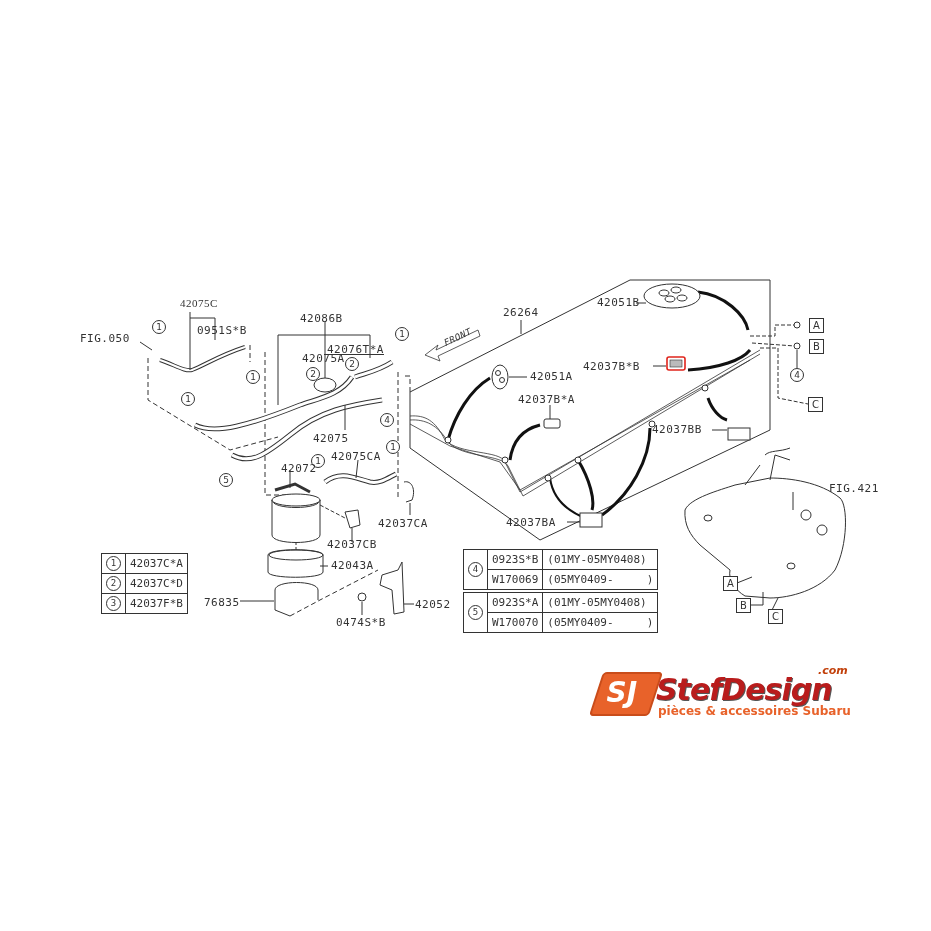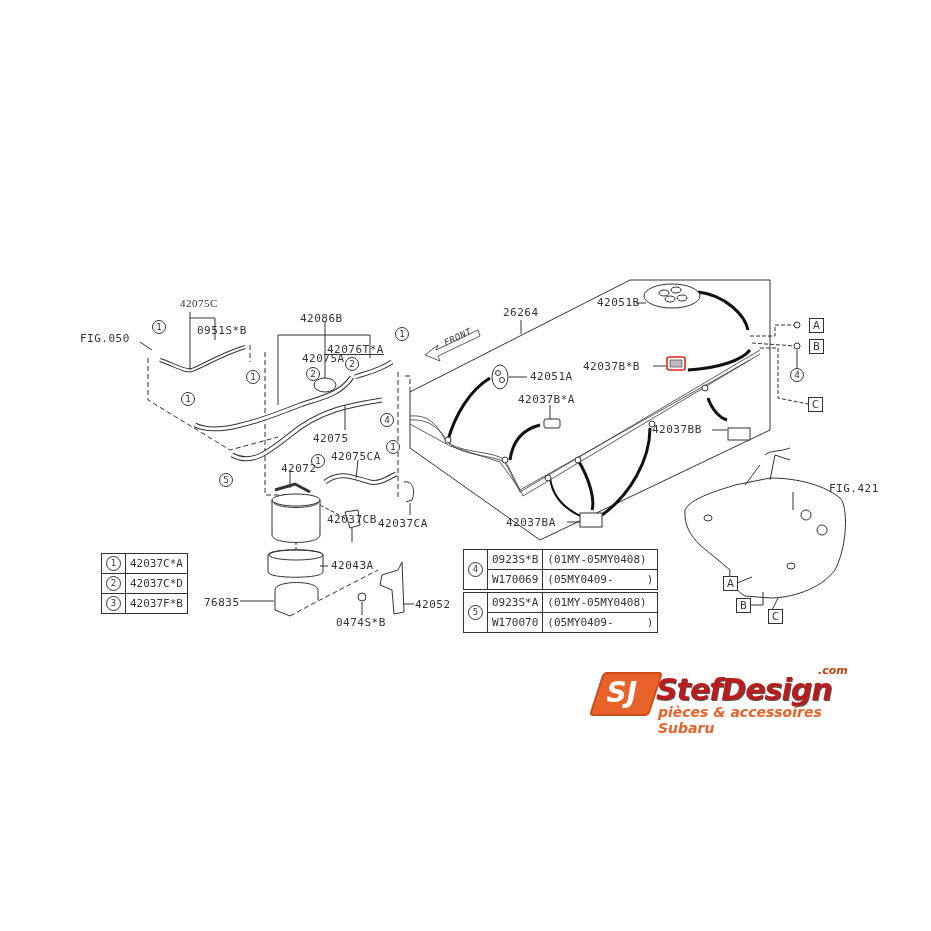--- a/index.html
+++ b/index.html
@@ -9,21 +9,21 @@
     .tbl { position:absolute; border-collapse:collapse; font-family:"DejaVu Sans Mono", monospace; font-size:11px; color:#333; }
     .tbl td { border:1px solid #333; padding:1px 4px; height:17px; white-space:nowrap; }
     .tbl td.num { width:14px; text-align:center; }
     .circ { display:inline-block; width:13px; height:13px; border:1px solid #333; border-radius:50%; font-size:9px; line-height:13px; text-align:center; }
     .box { position:absolute; width:13px; height:13px; border:1px solid #333; font-family:"DejaVu Sans", sans-serif; font-size:10px; line-height:13px; text-align:center; color:#333; background:#fff; }
     .logo { position:absolute; left:596px; top:670px; width:260px; height:46px; }
     .logo-mark { position:absolute; left:0; top:2px; width:56px; height:40px; background:#e8622a; transform:skewX(-18deg); border-radius:4px; border:2px solid #c94c1a; }
     .logo-mark span { position:absolute; left:8px; top:2px; color:#fff; font-family:"DejaVu Sans", sans-serif; font-weight:bold; font-style:italic; font-size:28px; transform:skewX(18deg); }
     .logo-text { position:absolute; left:60px; top:2px; font-family:"DejaVu Sans", sans-serif; font-weight:bold; font-style:italic; font-size:30px; color:#b91c1c; letter-spacing:-1px; text-shadow:1px 1px 0 #555; }
     .logo-com { position:absolute; left:222px; top:-6px; font-family:"DejaVu Sans", sans-serif; font-weight:bold; font-style:italic; font-size:11px; color:#c2410c; }
-    .logo-tag { position:absolute; left:62px; top:34px; font-family:"DejaVu Sans", sans-serif; font-style:italic; font-weight:bold; font-size:14px; color:#e8622a; }
+    .logo-tag { position:absolute; left:62px; top:34px; font-family:"DejaVu Sans", sans-serif; font-weight:bold; font-size:12px; color:#e8622a; }
   </style>
 </head>
 <body>
 
 <div id="diagram">
   <svg width="931" height="931" viewBox="0 0 931 931">
     <g fill="none" stroke="#333" stroke-width="1">
 
       <polyline points="410,392 410,448 540,540 770,430 770,280 630,280 410,392"></polyline>
 
@@ -206,21 +206,21 @@
 
   <span class="lbl" style="left:180px;top:297px;font-family:Liberation Serif, serif;">42075C</span>
   <span class="lbl" style="left:197px;top:325px;">0951S*B</span>
   <span class="lbl" style="left:300px;top:313px;">42086B</span>
   <span class="lbl" style="left:270px;top:353px;margin-left:32px;">42075A</span>
   <span class="lbl" style="left:327px;top:344px;text-decoration:underline;">42076T*A</span>
   <span class="lbl" style="left:313px;top:433px;">42075</span>
   <span class="lbl" style="left:265px;top:463px;margin-left:16px;">42072</span>
   <span class="lbl" style="left:331px;top:451px;">42075CA</span>
   <span class="lbl" style="left:378px;top:518px;">42037CA</span>
-  <span class="lbl" style="left:327px;top:514px;">42037CB</span>
+  <span class="lbl" style="left:327px;top:539px;">42037CB</span>
   <span class="lbl" style="left:331px;top:560px;">42043A</span>
   <span class="lbl" style="left:204px;top:597px;">76835</span>
   <span class="lbl" style="left:415px;top:599px;">42052</span>
   <span class="lbl" style="left:336px;top:617px;">0474S*B</span>
   <span class="lbl" style="left:503px;top:307px;">26264</span>
   <span class="lbl" style="left:597px;top:297px;">42051B</span>
   <span class="lbl" style="left:530px;top:371px;">42051A</span>
   <span class="lbl" style="left:583px;top:361px;">42037B*B</span>
   <span class="lbl" style="left:518px;top:394px;">42037B*A</span>
   <span class="lbl" style="left:652px;top:424px;">42037BB</span>

